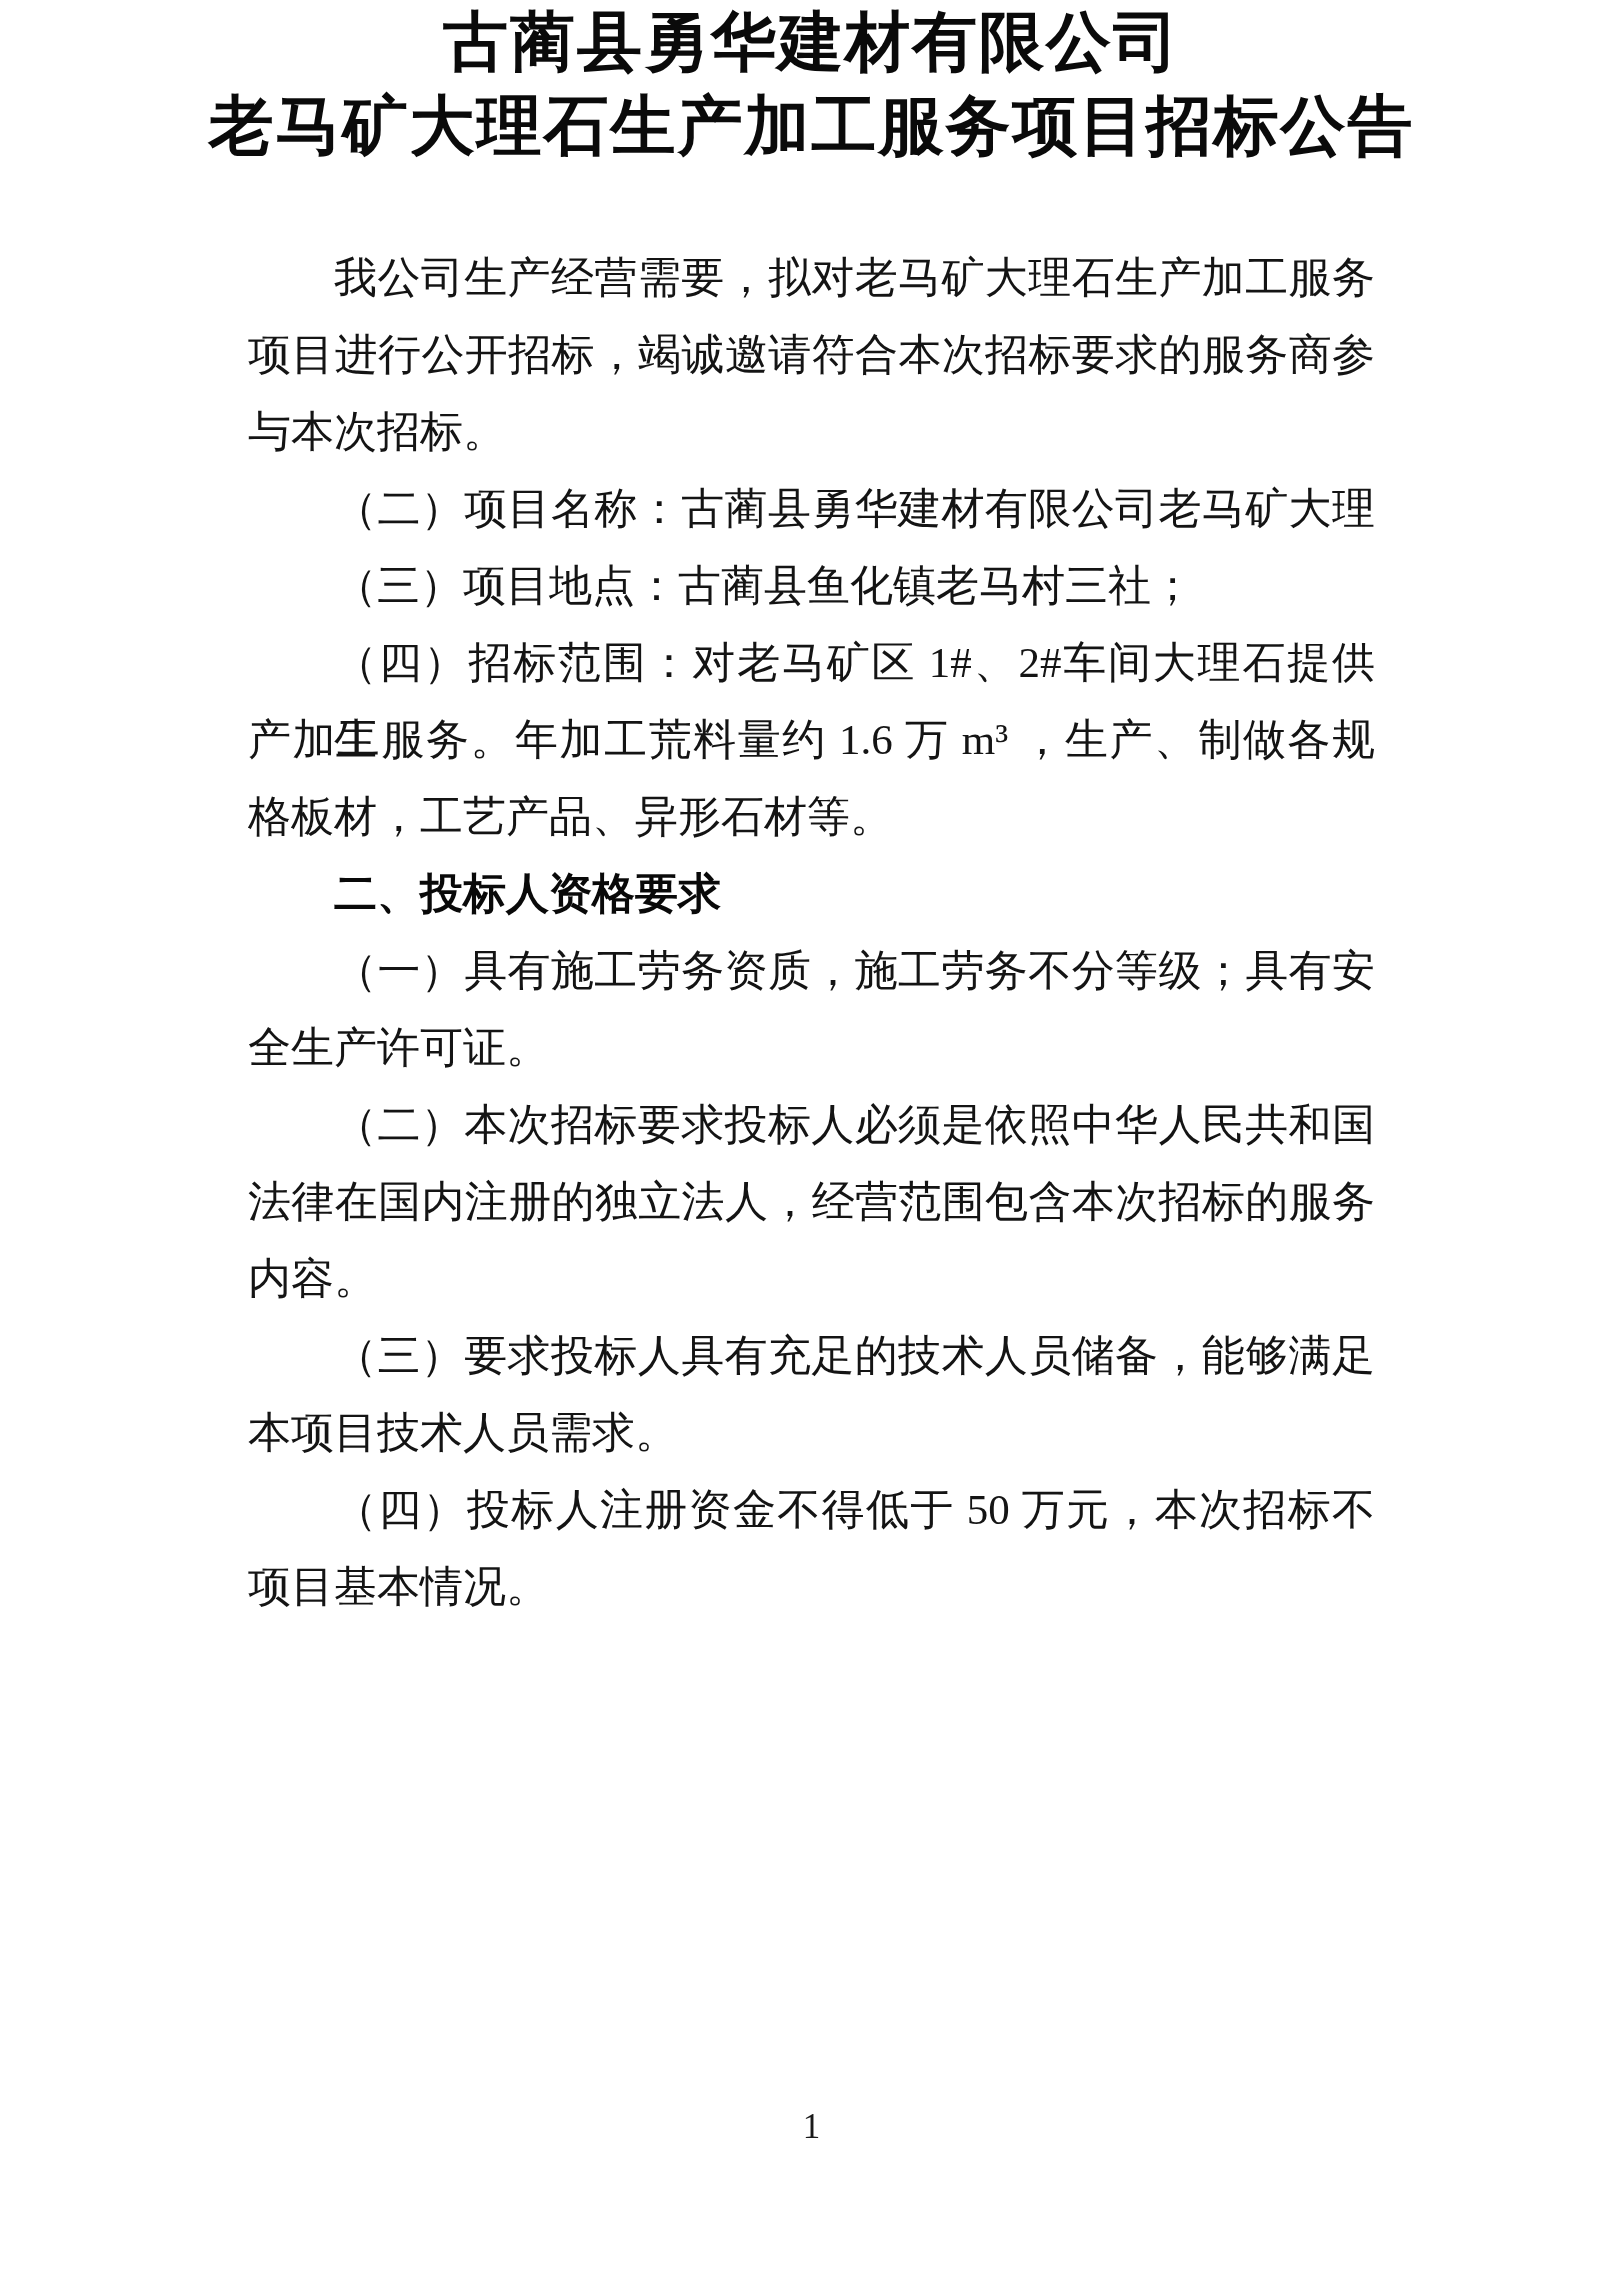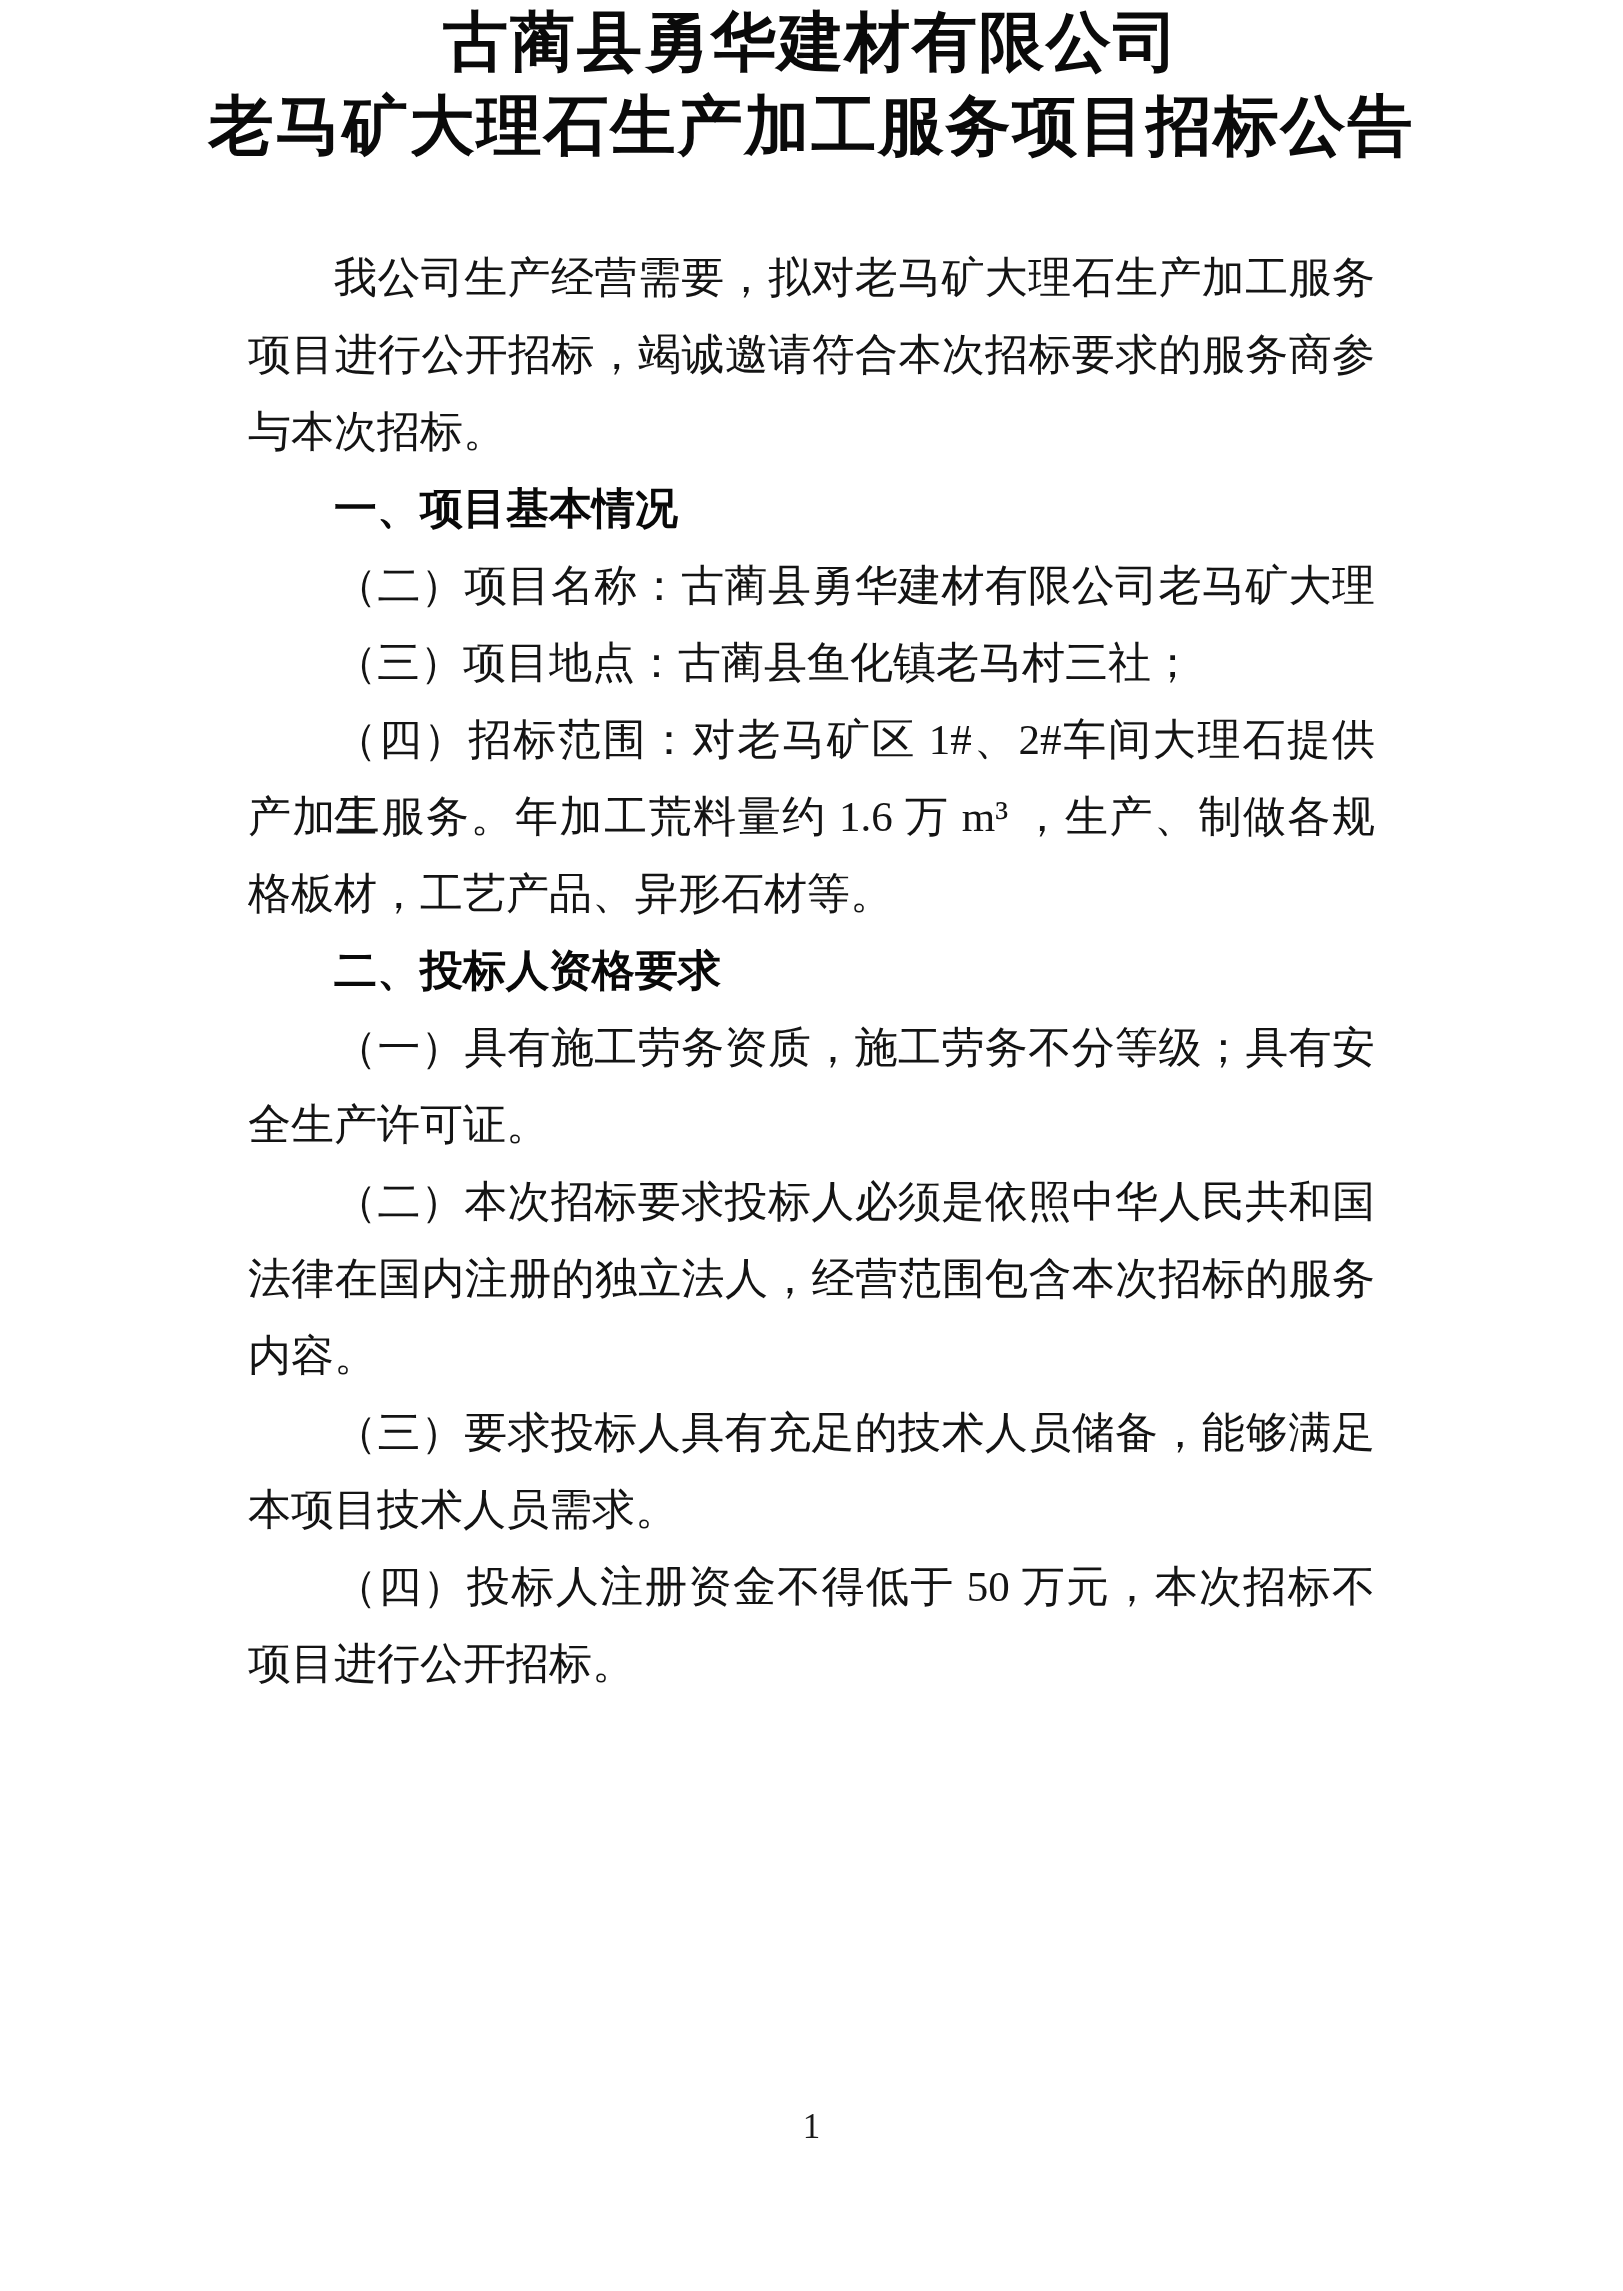--- a/index.html
+++ b/index.html
@@ -80,36 +80,35 @@
 
   <div class="title-block">
     <div class="title-line">古蔺县勇华建材有限公司</div>
     <div class="title-line">老马矿大理石生产加工服务项目招标公告</div>
   </div>
 
   <div class="content">
       <div class="line indent fill">我公司生产经营需要，拟对老马矿大理石生产加工服务</div>
       <div class="line fill">项目进行公开招标，竭诚邀请符合本次招标要求的服务商参</div>
       <div class="line">与本次招标。</div>
-      <div class="line heading indent">一、项目基本情况</div>
       <div class="line indent fill">（二）项目名称：古蔺县勇华建材有限公司老马矿大理</div>
       <div class="line indent">（三）项目地点：古蔺县鱼化镇老马村三社；</div>
       <div class="line indent fill">（四）招标范围：对老马矿区 1#、2#车间大理石提供生</div>
       <div class="line fill">产加工服务。年加工荒料量约 1.6 万 m³ ，生产、制做各规</div>
       <div class="line">格板材，工艺产品、异形石材等。</div>
       <div class="line heading indent">二、投标人资格要求</div>
       <div class="line indent fill">（一）具有施工劳务资质，施工劳务不分等级；具有安</div>
       <div class="line">全生产许可证。</div>
       <div class="line indent fill">（二）本次招标要求投标人必须是依照中华人民共和国</div>
       <div class="line fill">法律在国内注册的独立法人，经营范围包含本次招标的服务</div>
       <div class="line">内容。</div>
       <div class="line indent fill">（三）要求投标人具有充足的技术人员储备，能够满足</div>
       <div class="line">本项目技术人员需求。</div>
       <div class="line indent fill">（四）投标人注册资金不得低于 50 万元，本次招标不</div>
-      <div class="line">项目进行公开招标。</div>
+      <div class="line">项目基本情况。</div>
     </div>
 
   <div class="footer">
     <span>1</span>
   </div>
 
 </div>
 
 
 </body></html>

